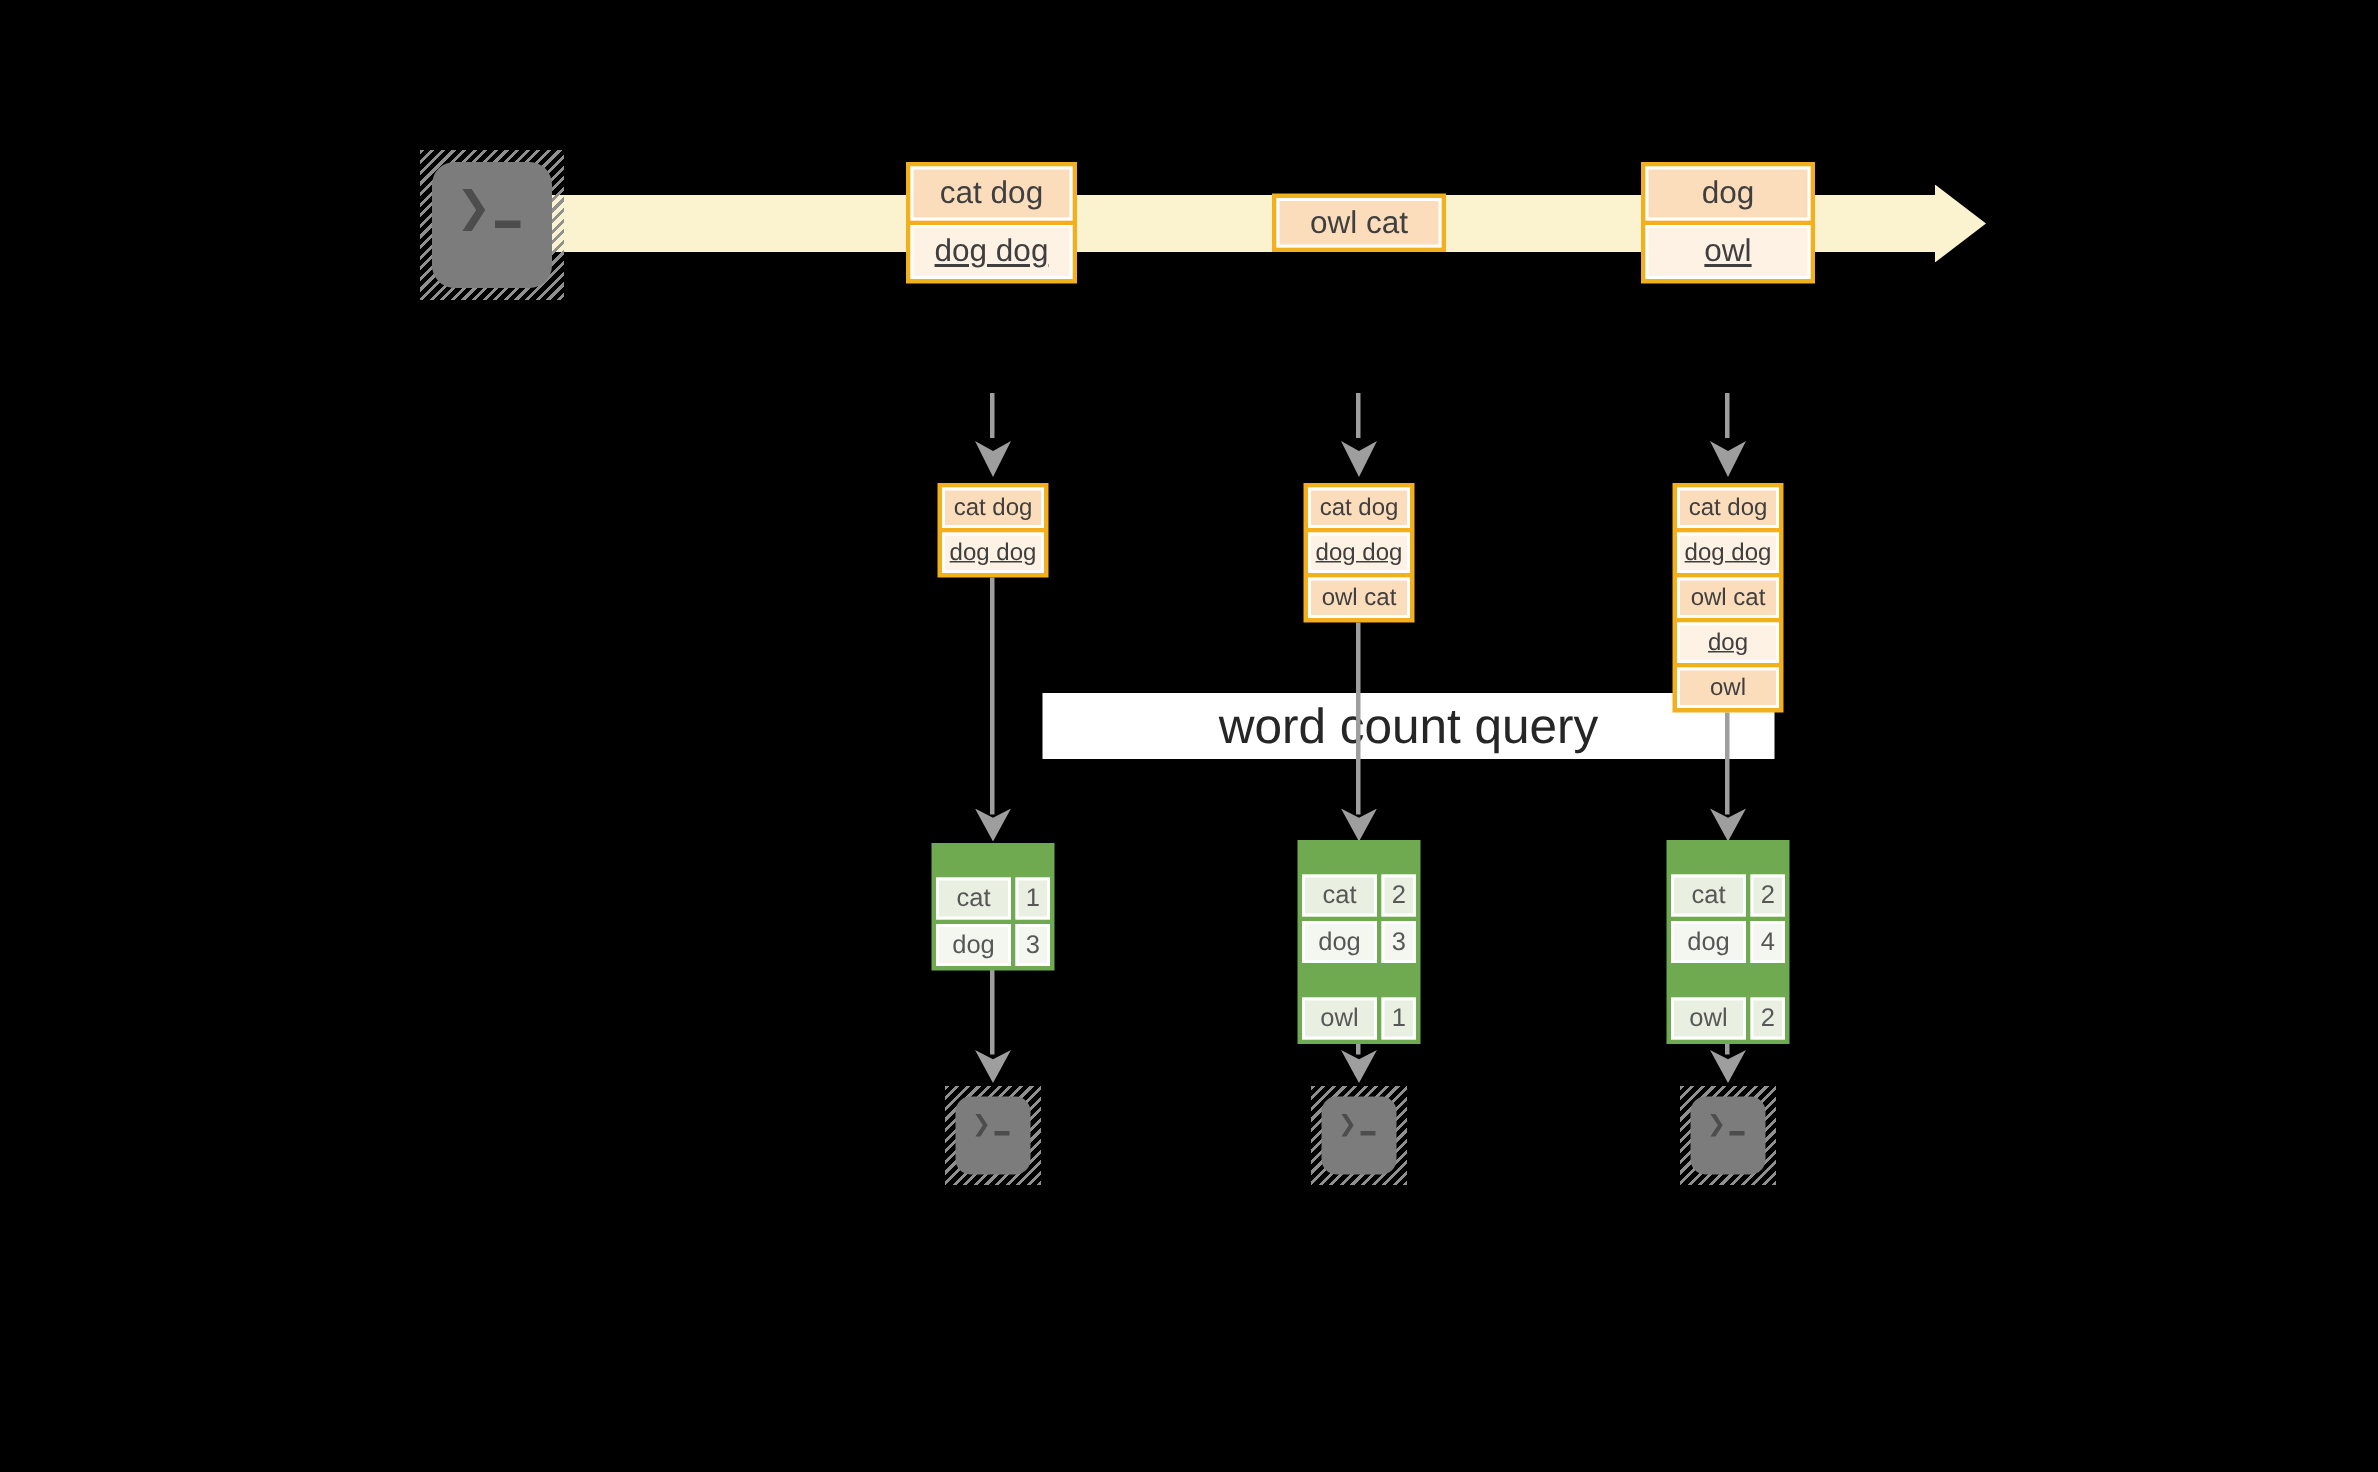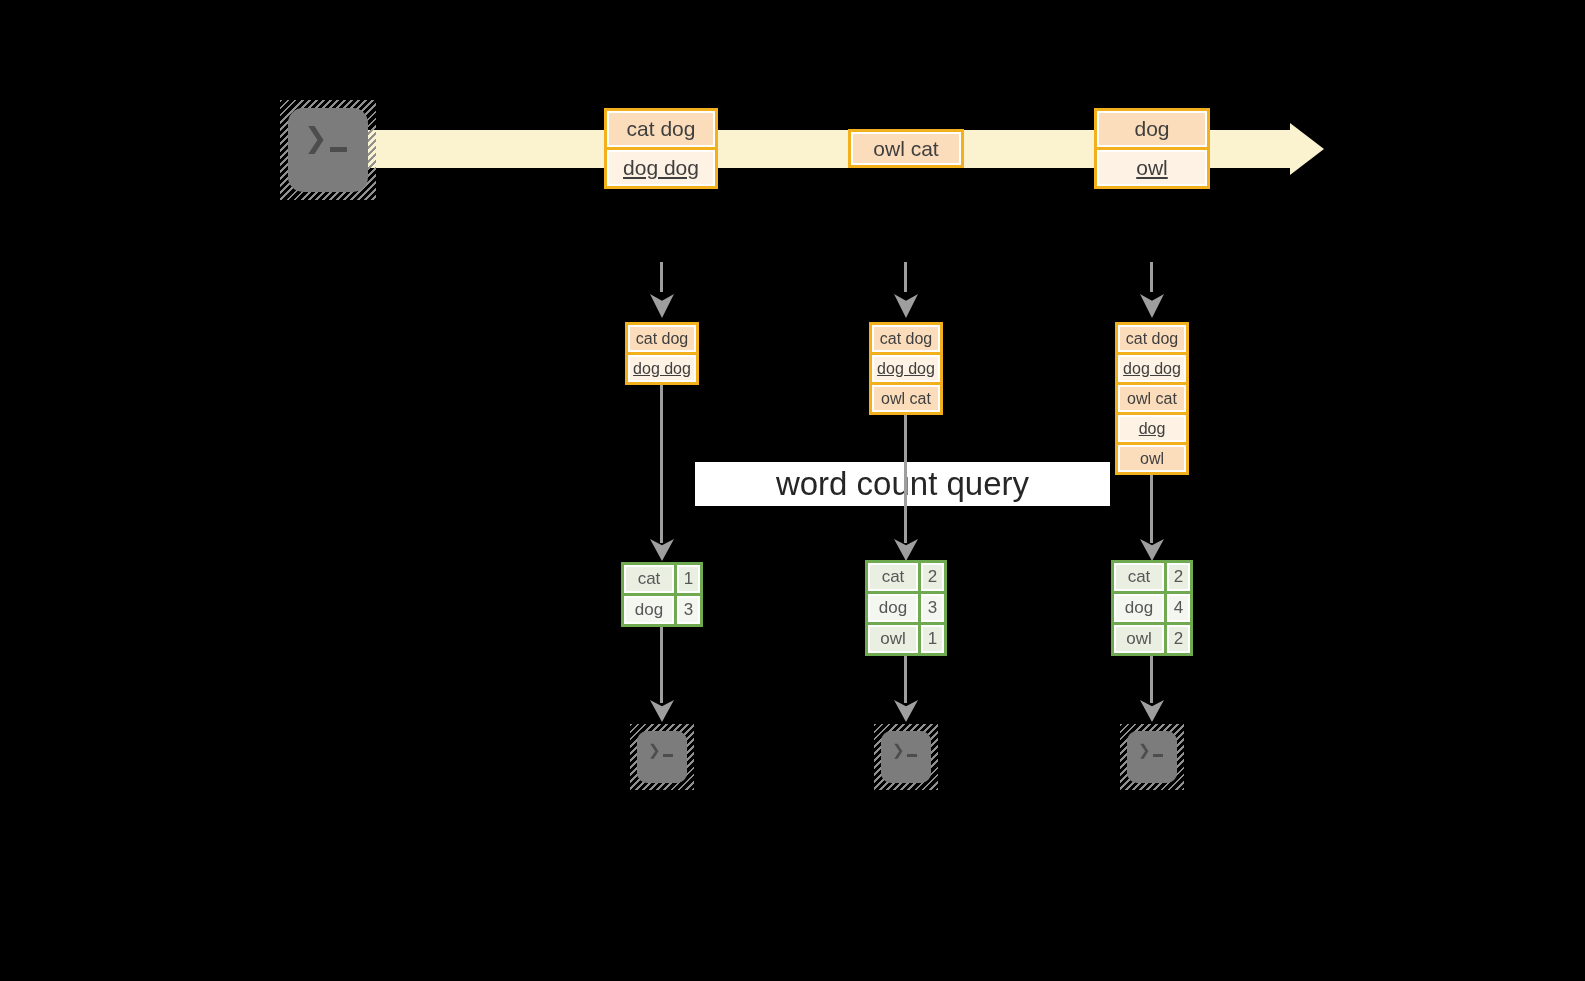--- a/index.html
+++ b/index.html
@@ -45,31 +45,31 @@
   .buffer .ocell{height:27px;font-size:16px;}
   
   .gtable{
     position:absolute;background:var(--green,#6FAA50);
     padding:3px;display:grid;grid-template-columns:50px 23px;gap:3px;z-index:3;
   }
   .gcell{
     border:2px solid #fff;height:28px;display:flex;align-items:center;justify-content:center;
     font-size:17px;color:var(--table-text,#575757);
   }
-  .gcell.rowa{background:var(--green-cell-a,#E9EFE1);}
+  .gcell.rowa{background:var(--green-cell-a,#E9EFE1);margin-top:20px;}
   .gcell.rowb{background:var(--green-cell-b,#F4F7F0);}
   
   .vline,.vdash{position:absolute;width:3px;background:var(--arrow-gray,#9E9E9E);z-index:2;}
   .vhead{
     position:absolute;width:24px;background:var(--arrow-gray,#9E9E9E);z-index:2;
     clip-path:polygon(50% 100%,0 0,50% 28%,100% 0);
   }
   
   .qlabel{
-    position:absolute;left:695px;top:462px;width:415px;height:44px;background:#fff;z-index:1;
+    position:absolute;left:695px;top:462px;width:488px;height:44px;background:#fff;z-index:1;
     display:flex;align-items:center;justify-content:center;
     font-size:33px;font-weight:300;color:var(--label-text,#262626);
   }
 </style>
 </head>
 <body>
 
 <div class="canvas">
 
   <div class="band" style="left:344px;top:130px;width:946px;height:38px"></div>

